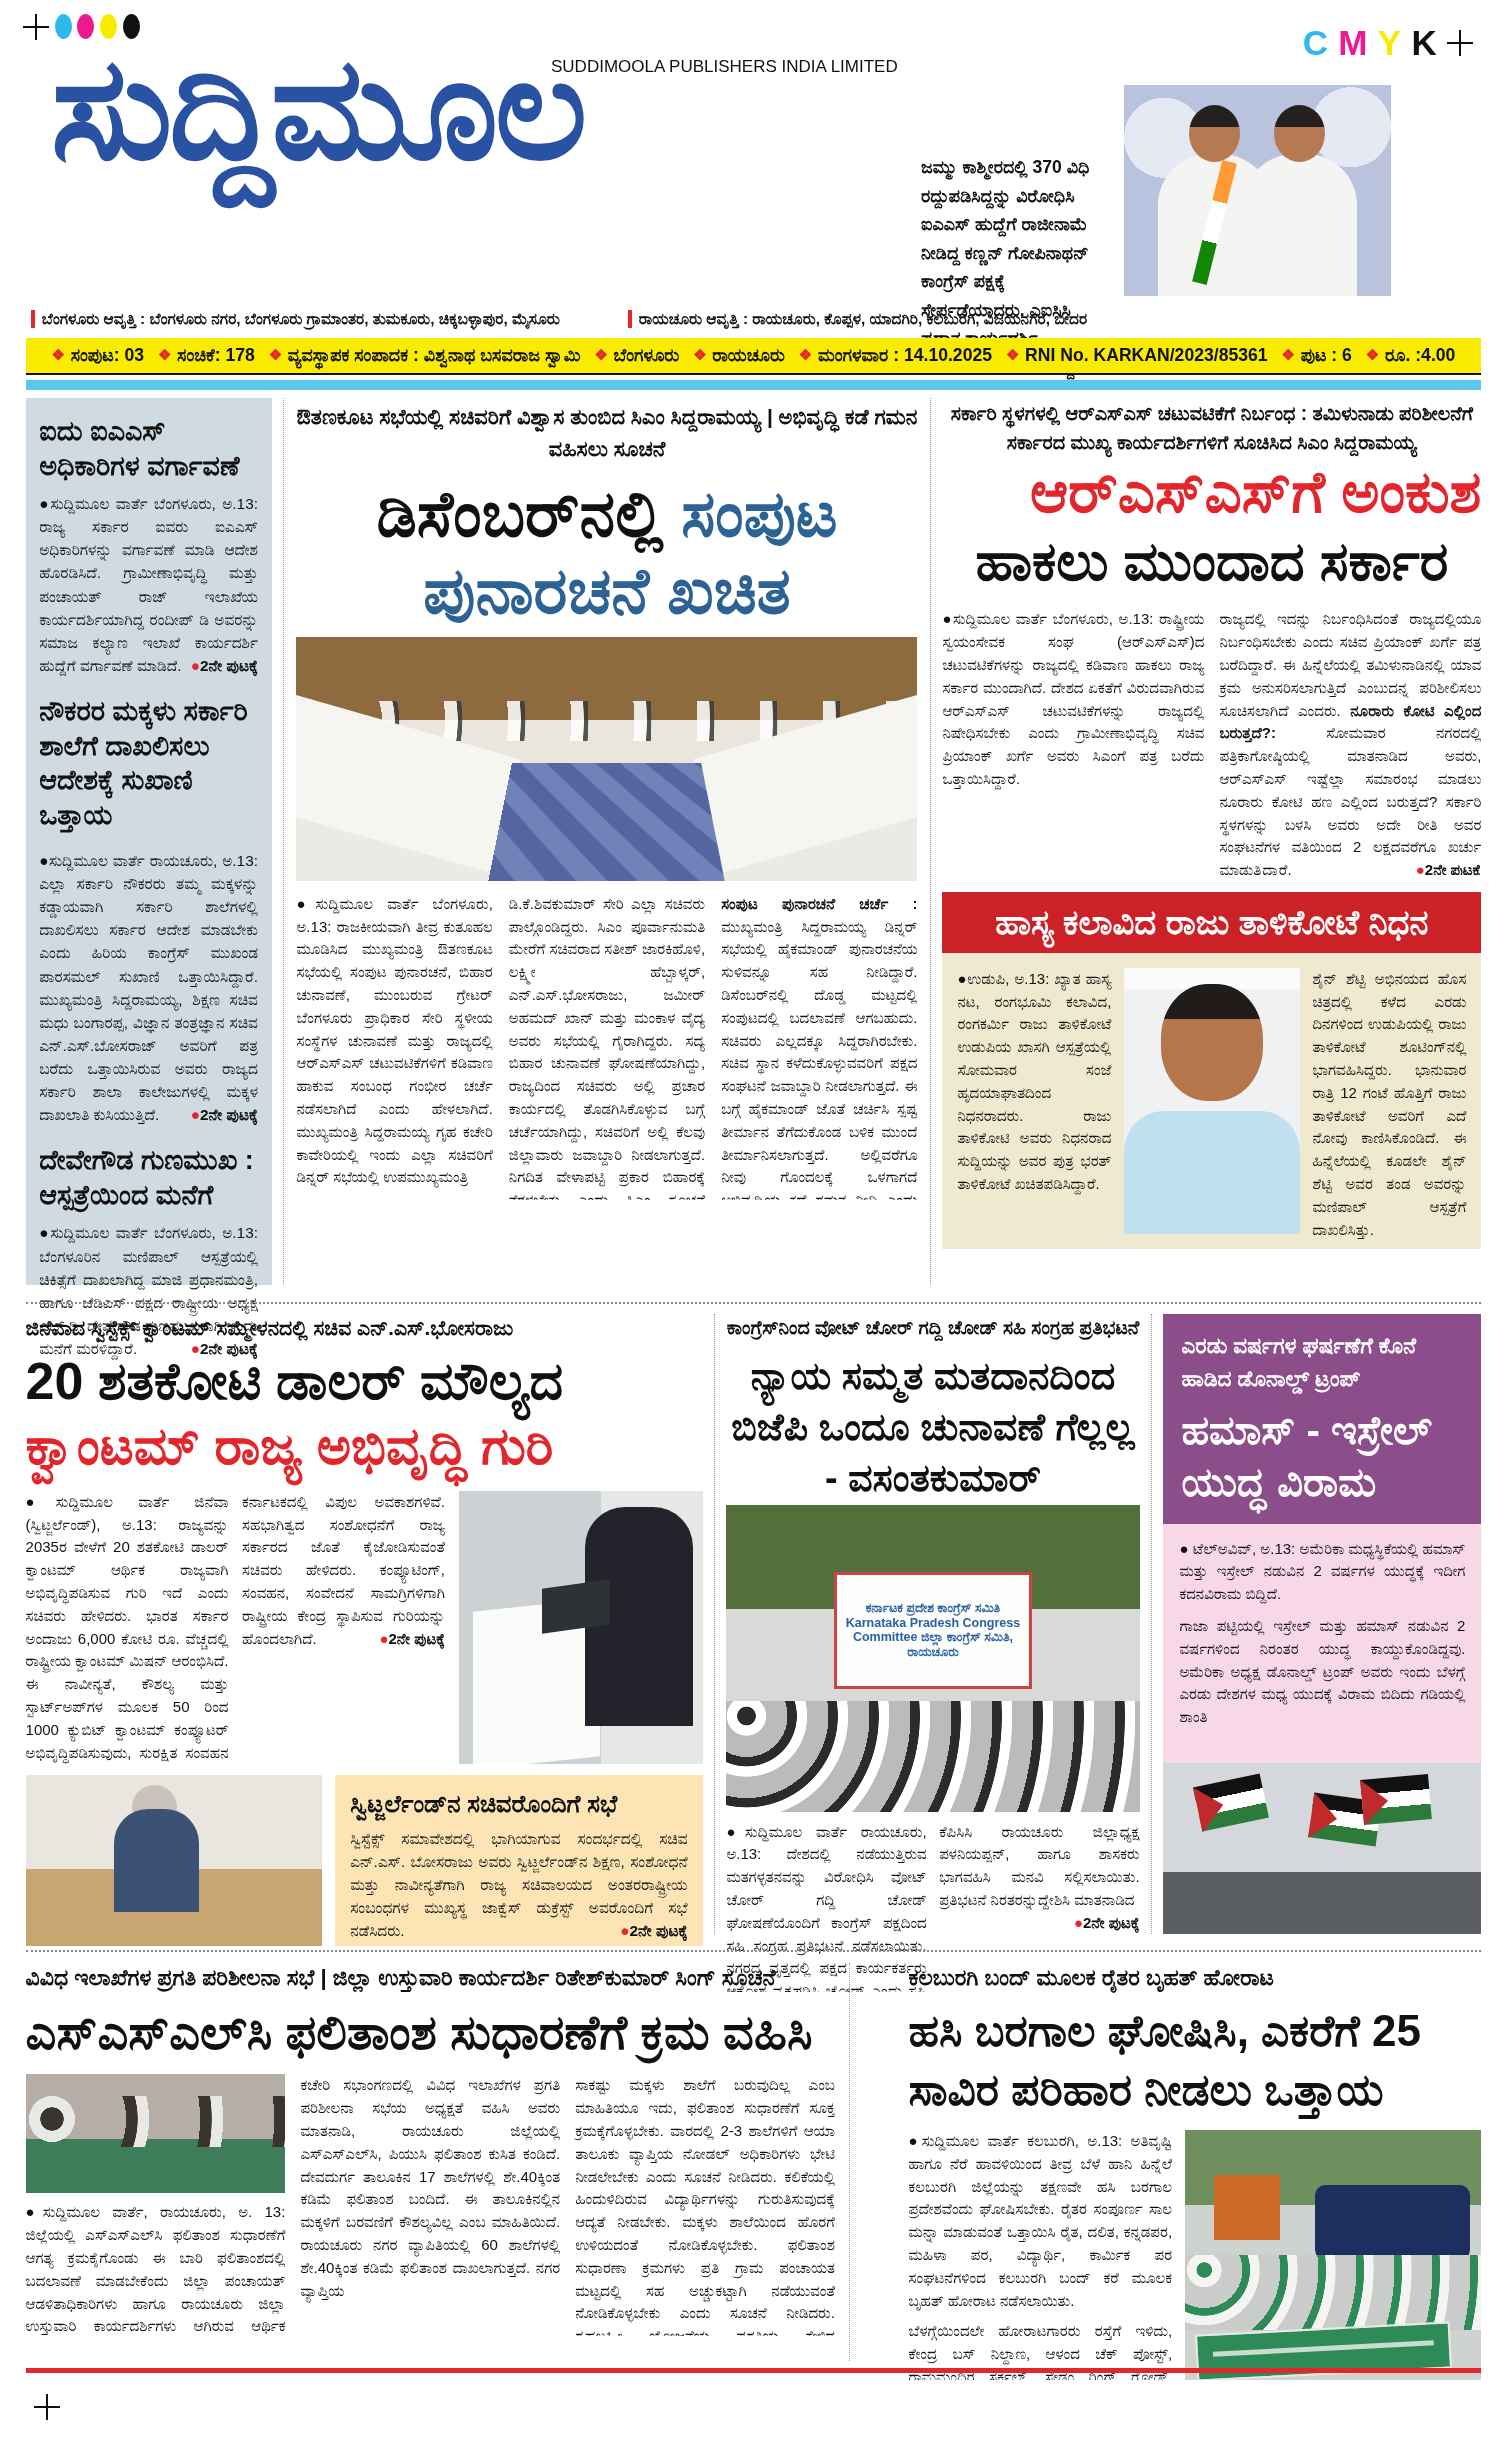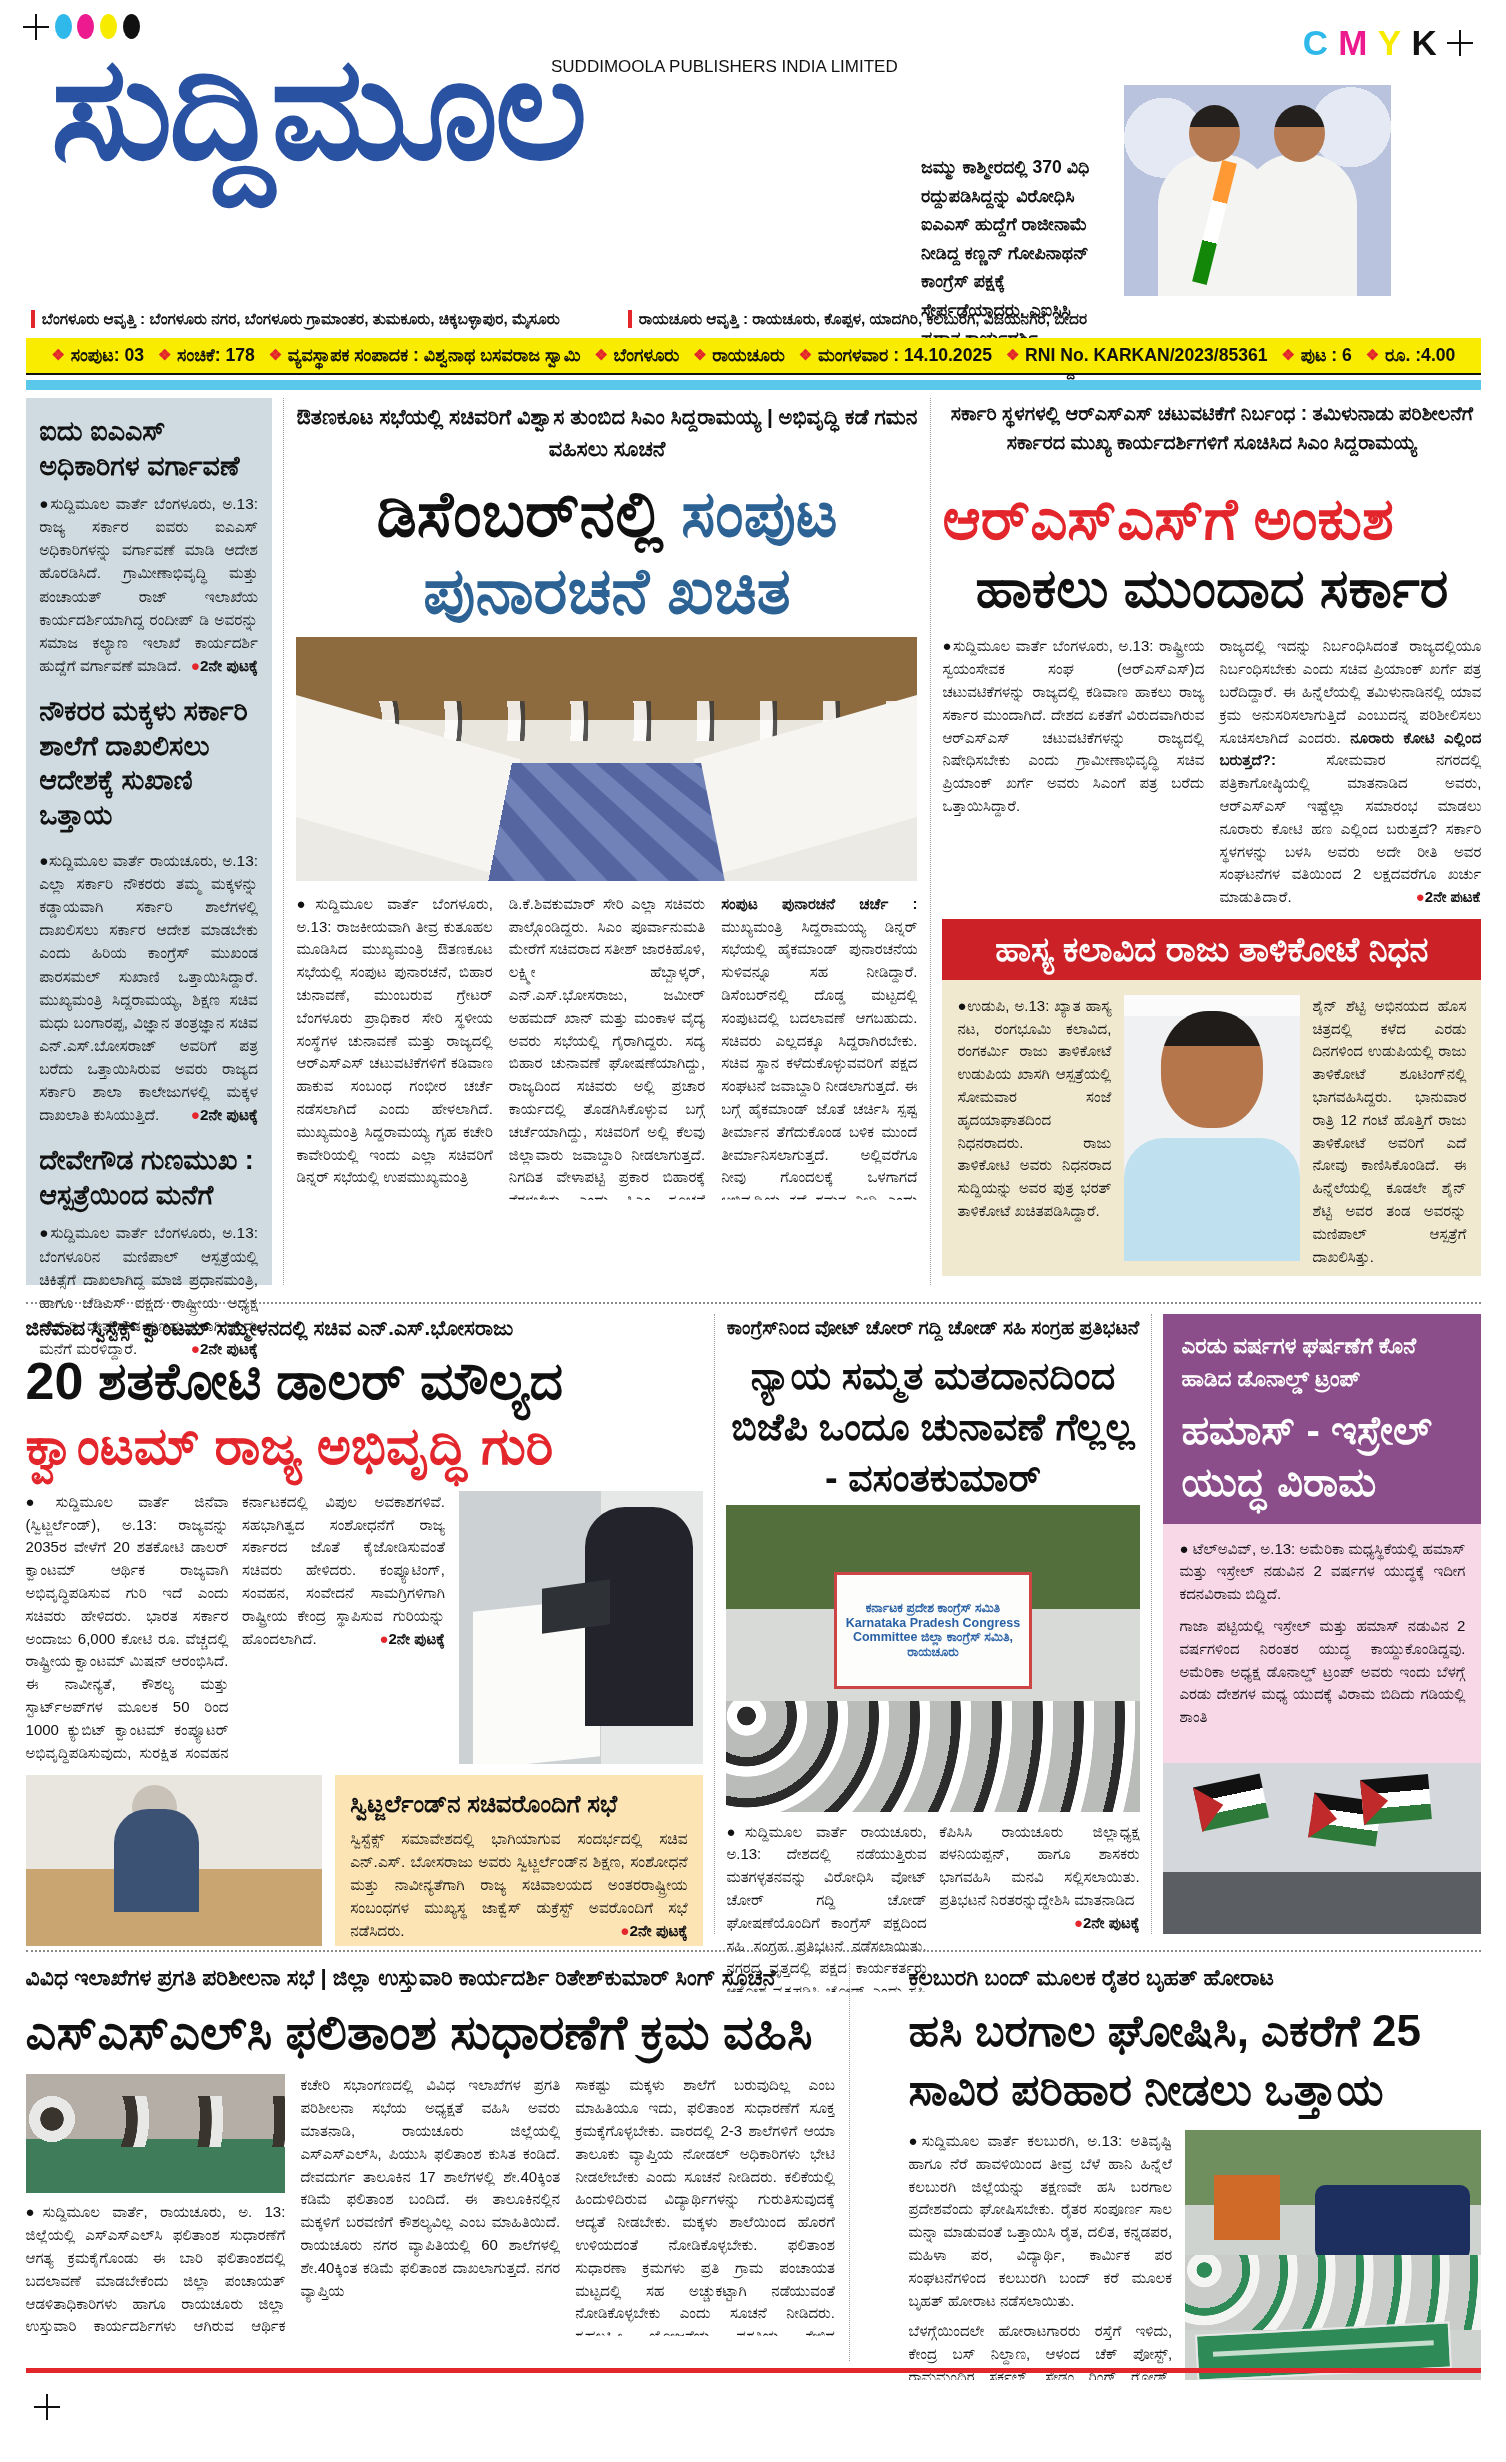--- a/index.html
+++ b/index.html
@@ -49,21 +49,21 @@
   .lr-b{font-size:15.4px;line-height:1.5;text-align:justify;margin-bottom:17px;}
   .lr-photo{float:right;width:102px;height:131px;margin:3.4px 0 4.5px 6.8px;}
   .centercol{width:648px;border-left:1.7px dotted #9a9a9a;border-right:1.7px dotted #9a9a9a;
              padding:3.4px 12.5px 0;box-sizing:border-box;}
   .lead-kick{font-size:21px;}
   .lead-head{font-size:64px;font-weight:bold;text-align:center;line-height:1.2;margin:11.4px 0 8px;}
   .lead-body{display:flex;gap:16px;height:307px;overflow:hidden;margin-top:11.4px;}
   .lcol{flex:1;}
   .rightcol{flex:1;padding-top:2.3px;}
   .rss-kick{font-size:19.3px;}
-  .rss-h1{font-size:58px;font-weight:bold;text-align:left;line-height:1.15;margin-top:28px;}
+  .rss-h1{font-size:58px;font-weight:bold;text-align:right;line-height:1.15;margin-top:1px;}
   .rss-h2{font-size:54px;font-weight:bold;text-align:center;line-height:1.15;margin-top:4.5px;}
   .rss-body{display:flex;gap:15px;height:267px;overflow:hidden;margin-top:16px;}
   .obit-banner{background:#cb2127;color:#fff;font-size:34px;font-weight:bold;text-align:center;
                padding:10.2px 0;margin-top:17px;}
   .obit-box{background:#f0e9cf;display:flex;gap:12.5px;padding:15px;height:296px;box-sizing:border-box;overflow:hidden;}
   .obit-col{flex:1;}
   
   .row2{position:absolute;top:1302px;left:25.6px;right:25.6px;height:620px;display:flex;gap:11.4px;
         border-top:2.3px dotted #8a8a8a;padding-top:10.2px;box-sizing:content-box;}
   .quantum{width:677px;}

